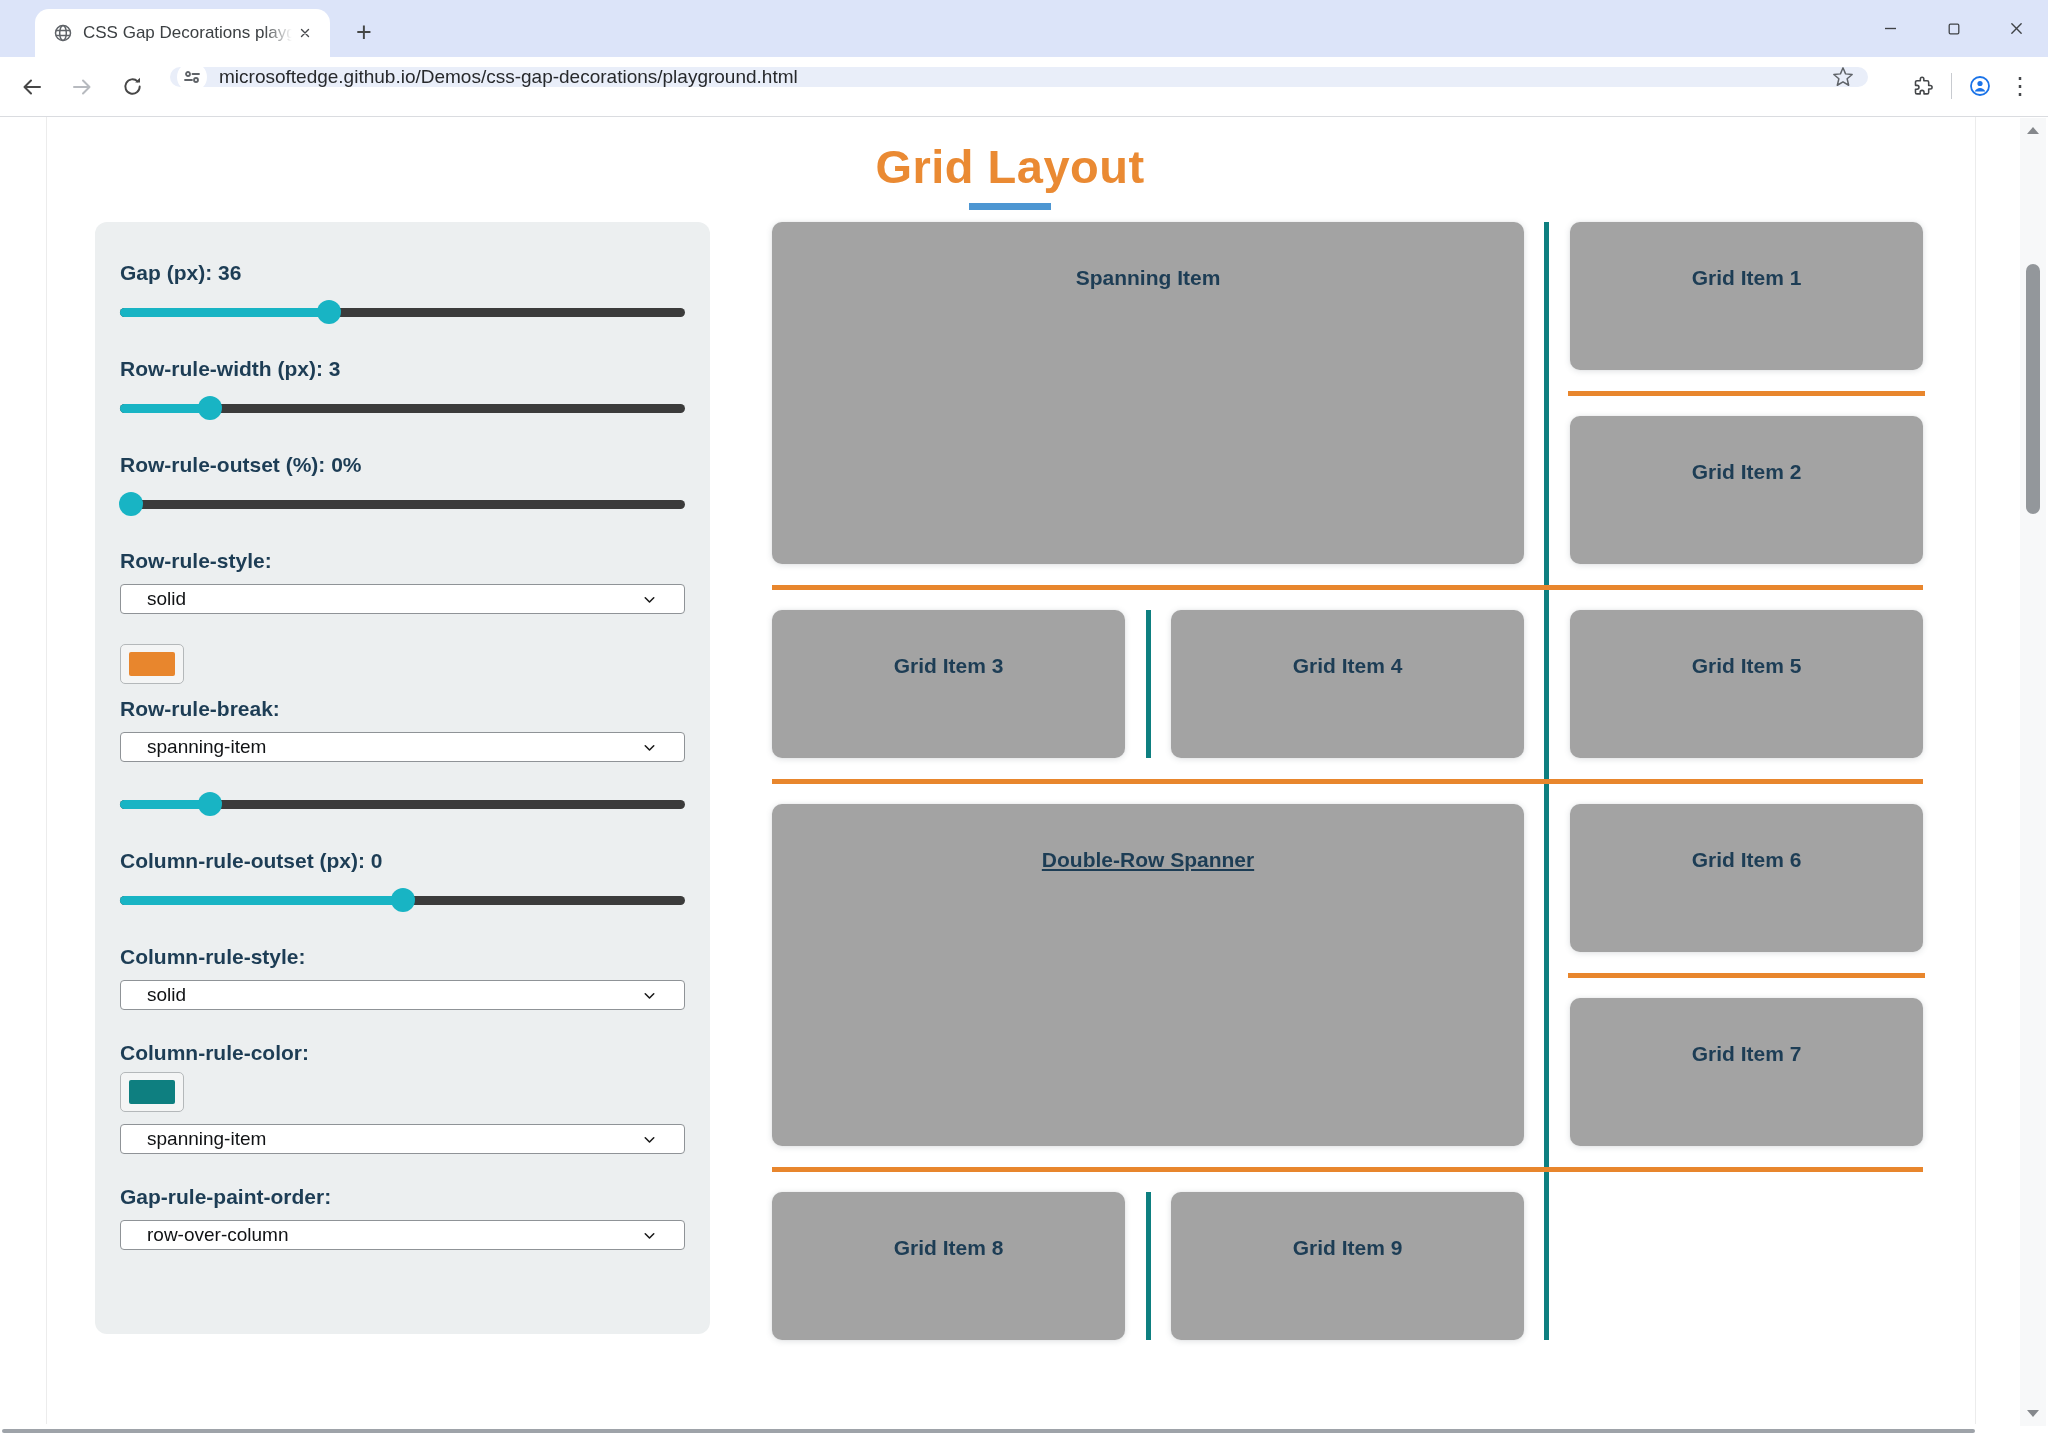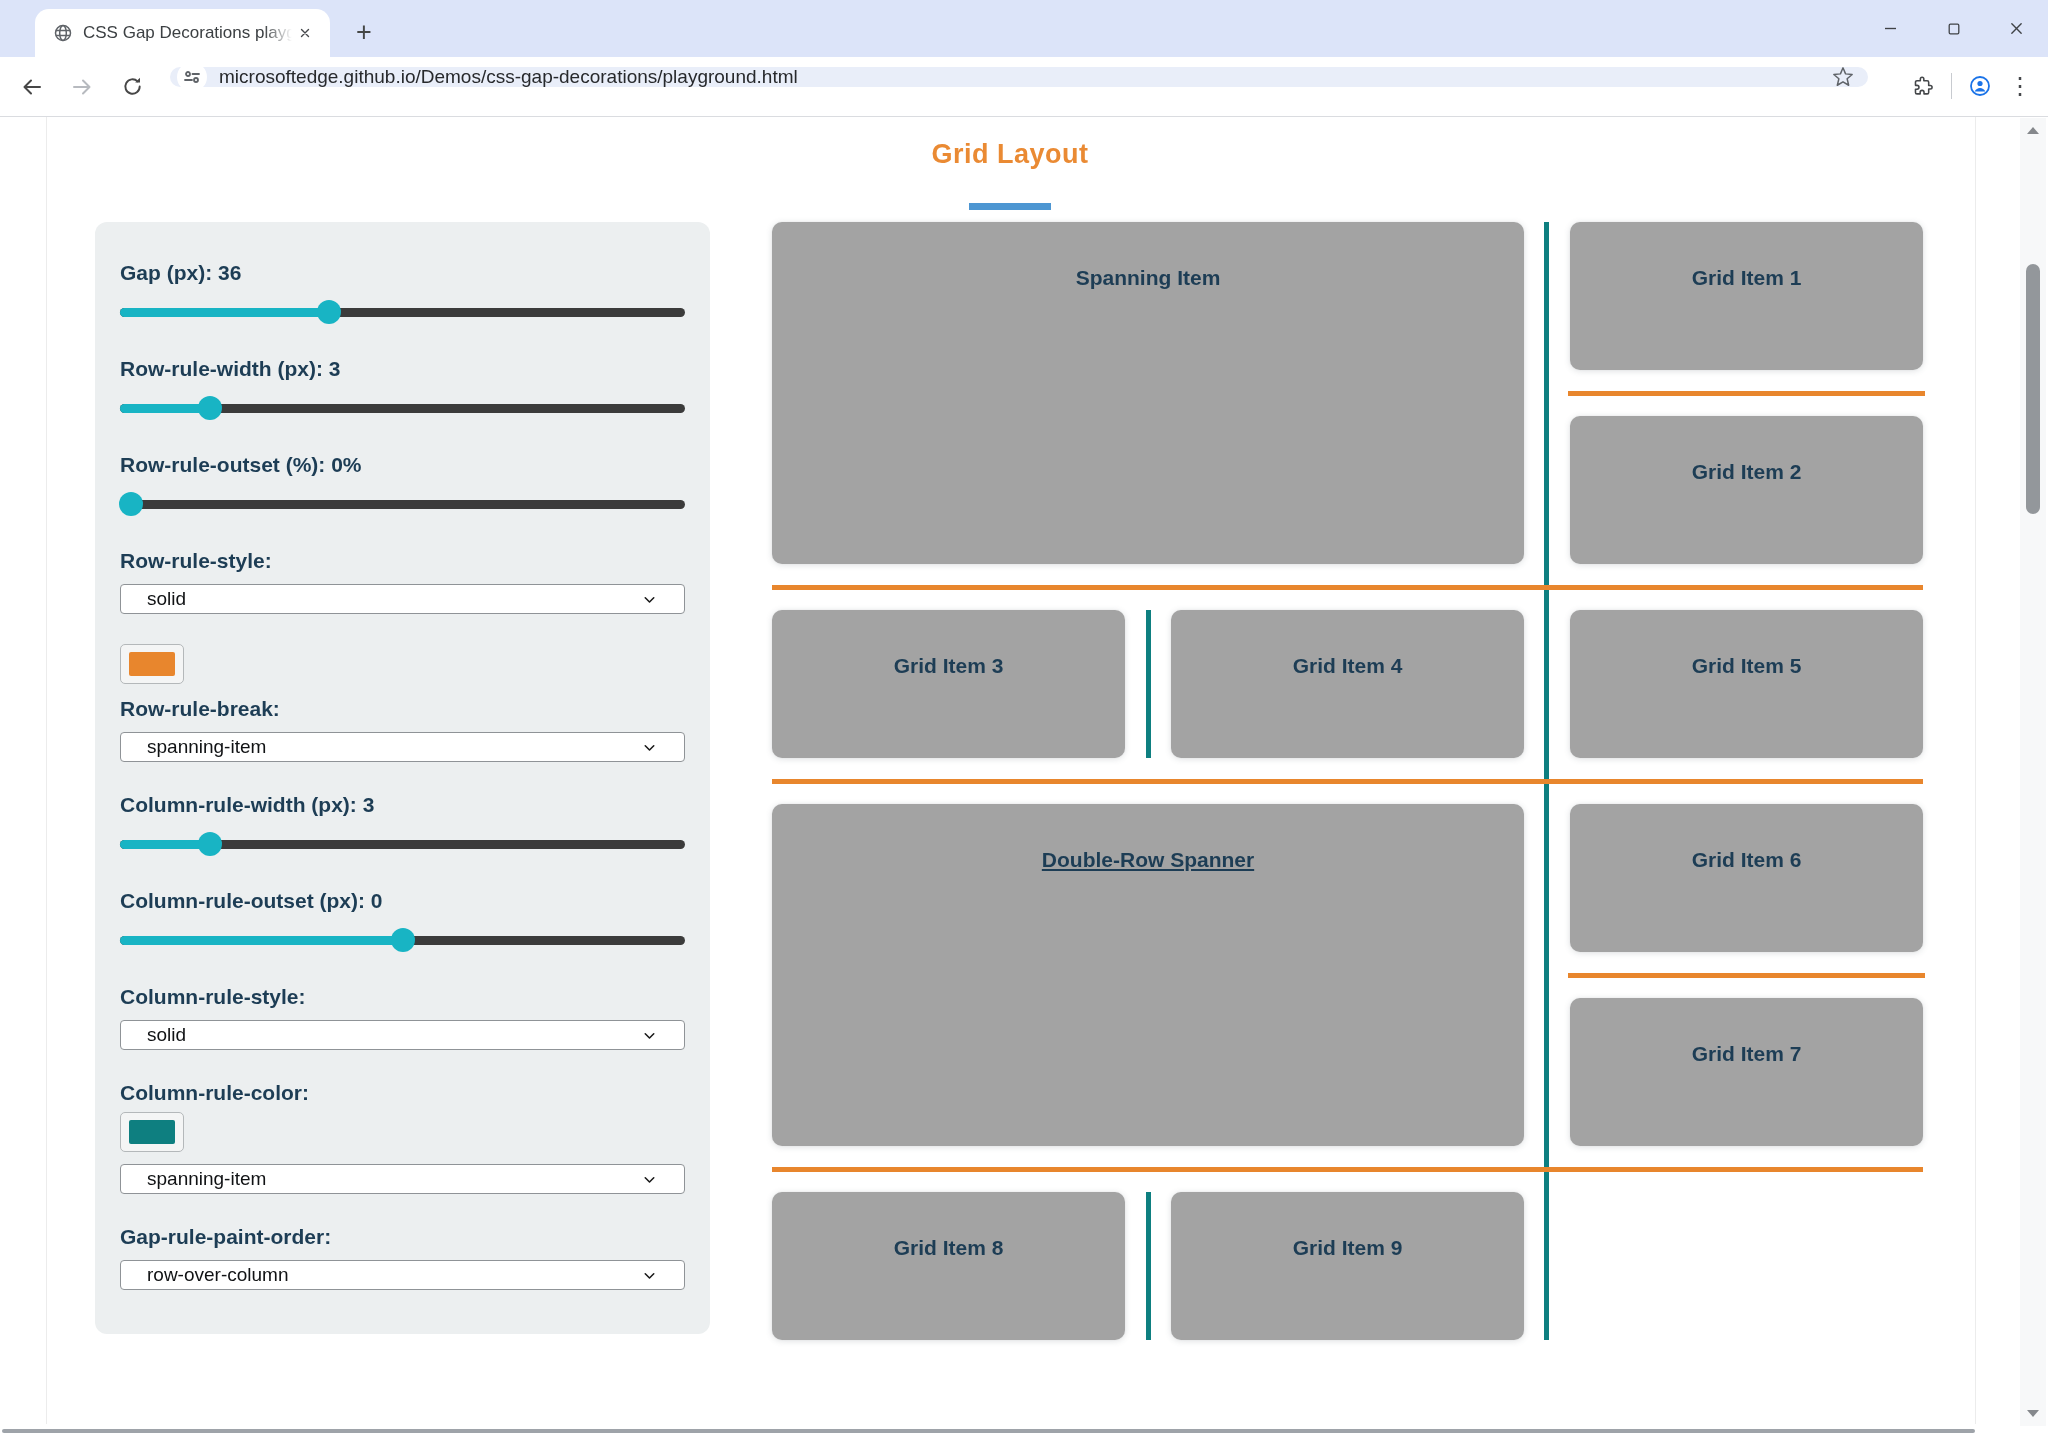--- a/index.html
+++ b/index.html
@@ -36,21 +36,21 @@
   .tb-right{position:absolute;right:8px;top:63px;height:46px;display:flex;align-items:center;}
   .tb-icon{width:40px;height:40px;display:flex;align-items:center;justify-content:center;}
   .tb-sep{width:1px;height:26px;background:#c8cbd0;margin:0 8px;}
   .menu-dots{font-size:24px;color:#45474a;line-height:1;}
 
   
   .page{position:absolute;left:0;top:117px;right:0;bottom:0;background:#fff;}
   .edge{position:absolute;top:0;bottom:12px;width:1px;background:#ececec;}
   .edge-l{left:46px;} .edge-r{left:1975px;}
   .page-title{position:absolute;left:0;top:22px;width:2020px;text-align:center;
-              font-size:27px;font-weight:700;color:#ea8a33;letter-spacing:.5px;}
+              font-size:47px;font-weight:700;color:#ea8a33;letter-spacing:.5px;}
   .title-underline{position:absolute;left:969px;top:86px;width:82px;height:7px;background:#4d96d2;}
 
   
   .panel{position:absolute;left:95px;top:105px;width:615px;height:1112px;background:#eceff0;
          border-radius:12px;padding:38px 25px;box-sizing:border-box;}
   .ctl-label{font-size:21px;font-weight:700;color:#1d3d55;line-height:26px;}
   .grp-slider{margin-bottom:32px;} .grp-slider .ctl-label{margin-bottom:14px;}
   .grp-select{margin-bottom:30px;} .grp-select .ctl-label{margin-bottom:10px;}
   .grp-color{margin-bottom:12px;}  .grp-color .ctl-label{margin-bottom:6px;}
 
@@ -261,21 +261,20 @@
           <span class="sel-text">spanning-item</span>
           <span class="chev">
             <svg viewBox="0 0 24 24" width="17" height="17">
                 <path d="M6 9.5l6 6 6-6" fill="none" stroke="#1a1a1a" stroke-width="2.2" stroke-linecap="round" stroke-linejoin="round"></path>
               </svg>
           </span>
         </div>
       </div>
 
       <div class="grp-slider">
-        <div class="ctl-label">Column-rule-width (px): 3</div>
         <div class="slider">
           <div class="track"></div>
             <div class="fill" style="width: 16%;"></div>
             <div class="thumb" style="left: 16%;"></div>
         </div>
       </div>
 
       <div class="grp-slider">
         <div class="ctl-label">Column-rule-outset (px): 0</div>
         <div class="slider">

